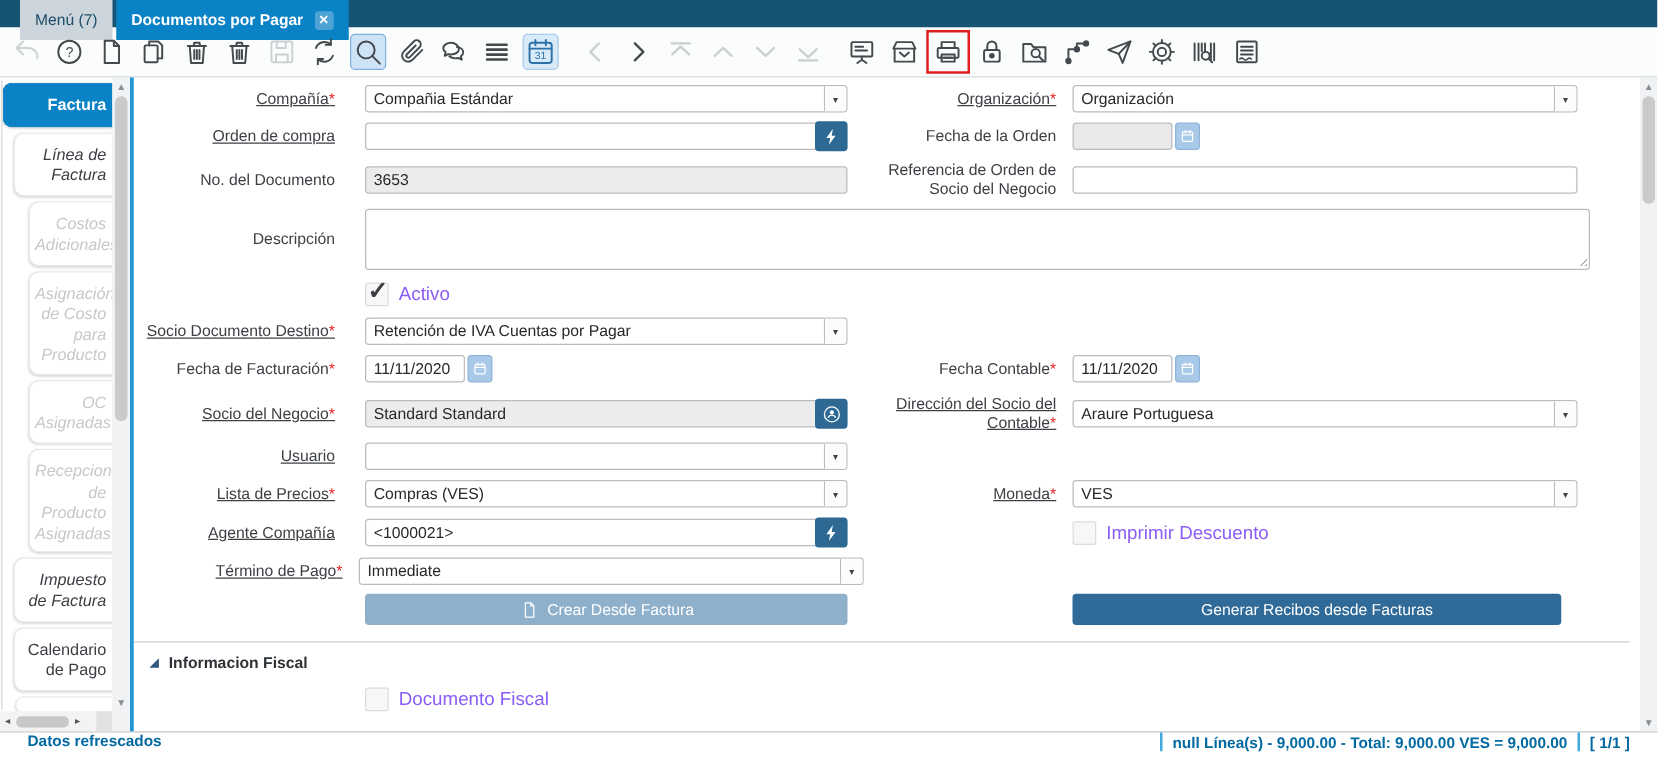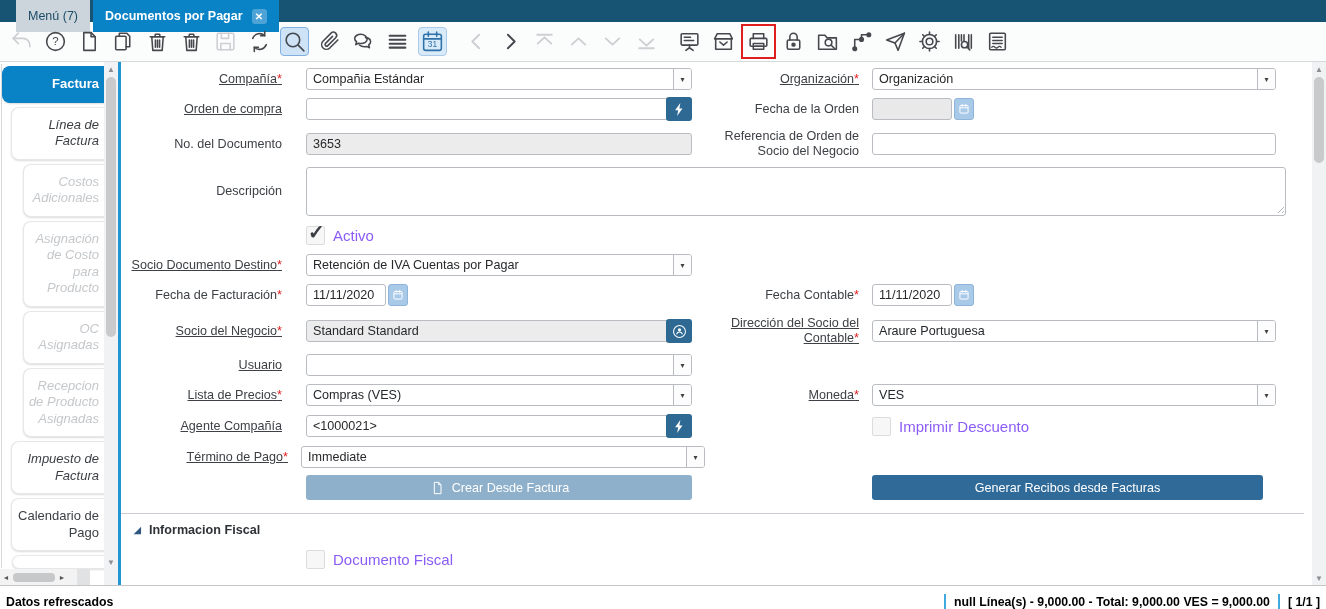--- a/index.html
+++ b/index.html
@@ -15,21 +15,21 @@
   .tb{width:27px;height:27px;margin-right:7px;color:#45494d;display:flex;align-items:center;justify-content:center;flex:0 0 auto}
   .tb svg{width:25px;height:25px}
   .tb.dis{color:#ccd0d3}
   .tb.tog{background:#cfe3f7;border:1px solid #7fb0e0;border-radius:4px}
   .tb.tint{color:#2f72a9;background:#d9eaf8;border:1px solid #a9cae9;border-radius:4px}
   .tb.gap{margin-left:9px}
   .annot{display:inline-flex;border:2px solid #df1f1f;padding:2px;margin:-4px 4px -4px -3px;flex:0 0 auto}
   .annot .tb{margin:0}
   
   .main{display:flex;height:523px;position:relative}
-  .sidewrap{width:104px;position:relative;padding-top:2px;box-sizing:border-box}
+  .sidewrap{width:90px;position:relative;padding-top:2px;box-sizing:border-box}
   .sidewrap::before{content:"";position:absolute;left:1px;top:2px;bottom:17px;width:1px;background:#d8d8d8}
   .stabs{display:flex;flex-direction:column;gap:4px;height:505px;overflow:hidden;padding-top:2px}
   .stab{border-radius:8px 0 0 8px;text-align:right;padding:9px 5px 9px 4px;font-size:13px;line-height:16.5px;background:#fff;border:1px solid #e7e7e7;border-right:none;box-shadow:0 1px 2px rgba(0,0,0,.14);color:#3b3e43;overflow:hidden;cursor:pointer}
   .stab.active{background:#0a82c6;color:#fff;font-weight:bold;margin-left:2px;border-color:#0a82c6;font-style:normal}
   .stab.en-italic{font-style:italic;margin-left:11px}
   .stab.en{margin-left:11px}
   .stab.dis{font-style:italic;color:#c5c8cb;margin-left:23px;cursor:default}
   .stabs::after{content:"";display:block;flex:0 0 12px;margin-left:12px;background:#fff;border:1px solid #e7e7e7;border-right:none;border-radius:8px 0 0 8px;box-shadow:0 1px 2px rgba(0,0,0,.14)}
   .vtrack{width:14px;background:#f1f2f3;position:relative;flex:0 0 aupx}
   .varrow{position:absolute;left:0;width:14px;height:14px;font-size:8px;color:#8a8e92;display:flex;align-items:center;justify-content:center;cursor:pointer}
@@ -72,21 +72,21 @@
   .tawrap::after{content:"";position:absolute;right:2px;bottom:3px;width:9px;height:9px;background:repeating-linear-gradient(135deg,transparent 0 2px,#b4b4b4 2px 3px);clip-path:polygon(100% 0,100% 100%,0 100%)}
   .abtn{height:25px;border-radius:3px;background:#2f6a99;color:#fff;font-size:12.6px;display:flex;align-items:center;justify-content:center;gap:7px;border:none;cursor:pointer;font-family:"Liberation Sans",sans-serif}
   .abtn.off{background:#8fb0cb;cursor:default}
   .abtn svg{width:16px;height:16px}
   .w-btn-l{width:389px}.w-btn-r{width:391px}
   .hsep{height:1px;background:#c9cdd1;margin:13px 22px 9px 0}
   .sechdr{display:flex;align-items:center;gap:8px;margin:0 0 13px 13px;font-size:12.6px;font-weight:bold;color:#2e3237}
   .tri{color:#2d577e;font-size:9px}
   .cvscroll{position:absolute;right:0;top:0;bottom:0;width:14px;background:#f1f2f3}
   
-  .statusbar{height:23px;border-top:1px solid #c6c6c6;display:flex;align-items:flex-end;font-size:12.3px;color:#000000;padding:0 6px;font-weight:bold;background:#fff}
+  .statusbar{height:23px;border-top:1px solid #c6c6c6;display:flex;align-items:flex-start;font-size:12.3px;color:#0369a1;padding:0 22px;font-weight:bold;background:#fff}
   .sb-right{margin-left:auto;display:flex;align-items:center}
   .sep{width:2px;height:15px;background:#41a9dc;margin:0 8px}
 </style>
 </head>
 <body>
 
 <div class="tabstrip">
   <div class="wtab inactive">
       <span>Menú (7)</span>
     </div>

